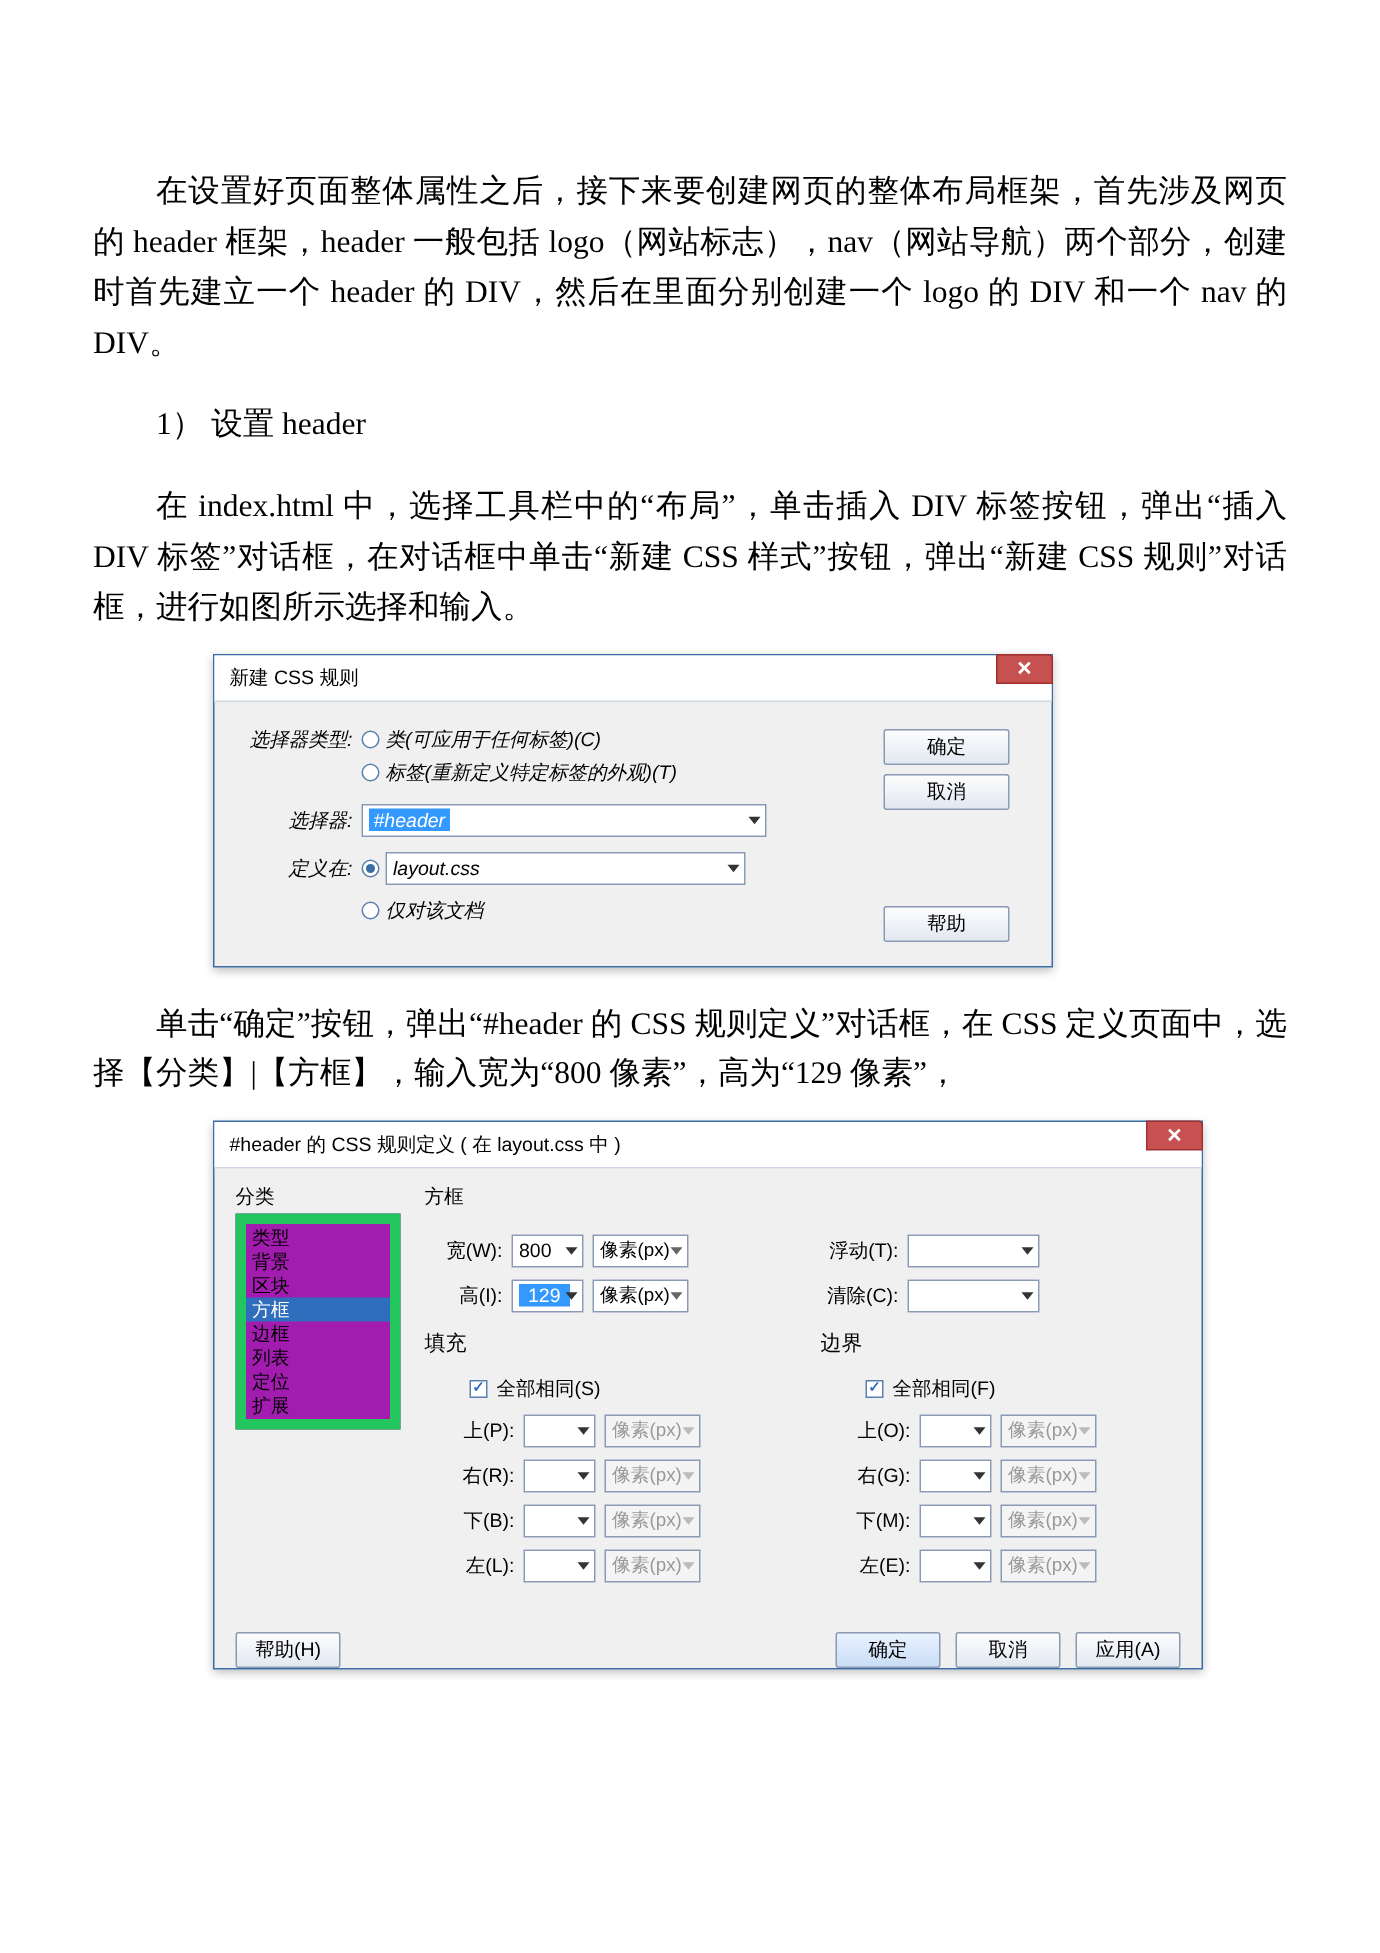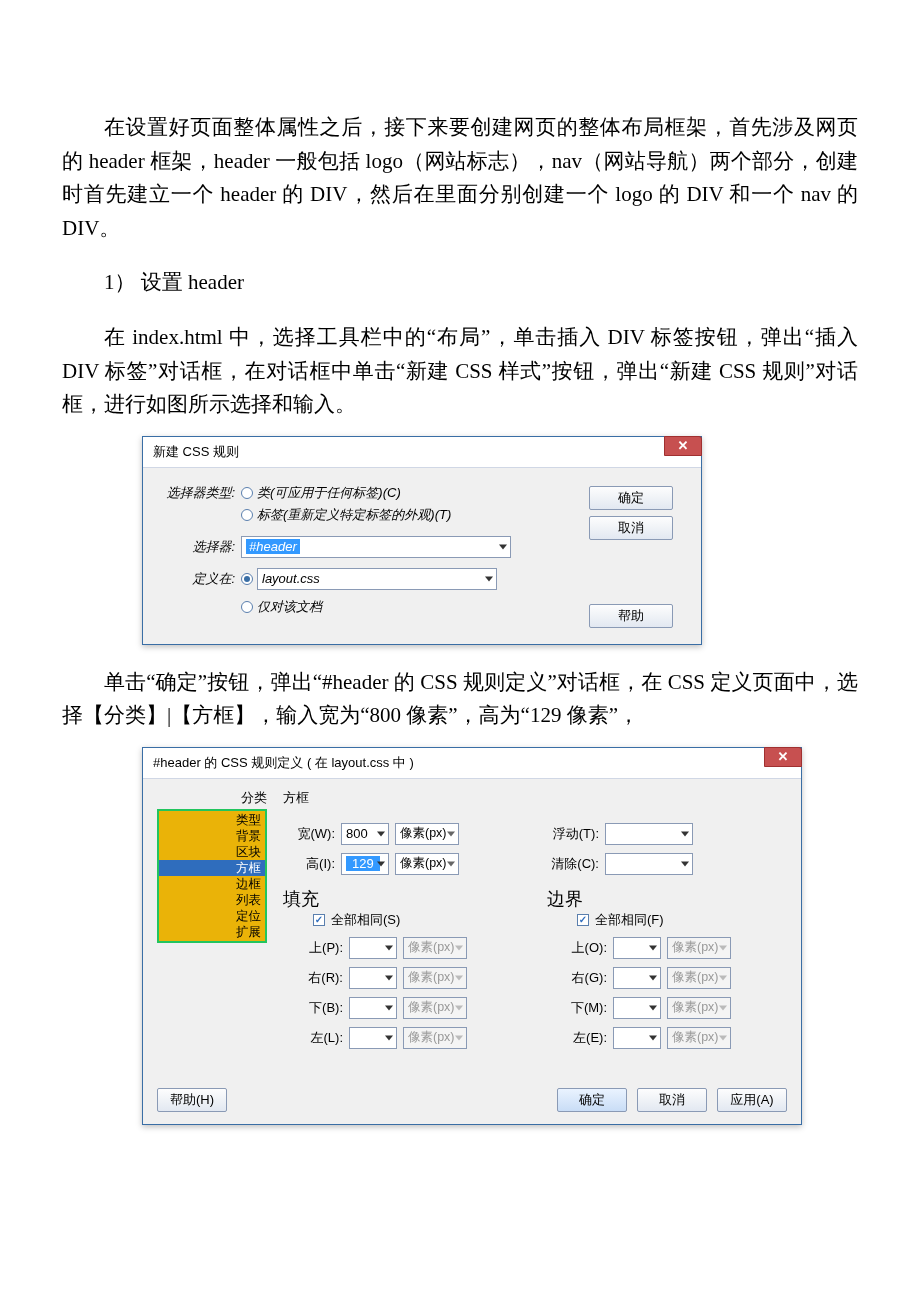--- a/index.html
+++ b/index.html
@@ -145,29 +145,28 @@
 
   
   .d2 { width: 660px; }
   .d2 .body {
     display:flex;
     padding: 10px 14px 6px 14px;
     min-height: 300px;
   }
   .d2 .sidebar {
     width: 110px;
-    text-align: right;
   }
   .d2 .sidebar .head {
     font-size: 13px;
     margin-bottom: 2px;
   }
   .catlist {
-    border:2px solid #22c55e;
-    background:#eab308;
+    border:7px solid #22c55e;
+    background:#a21caf;
     font-size:12.5px;
     line-height: 16px;
     padding: 1px 0;
   }
   .catlist div { padding: 0 4px; white-space:nowrap; }
   .catlist .sel { background:#2f6dbd; color:#fff; }
   .d2 .main {
     flex:1;
     padding-left: 16px;
     display:flex;
@@ -224,28 +223,28 @@
     border-right:4px solid transparent;
     border-top:5px solid #666;
   }
   .unit.disabled .arrow { border-top-color:#bbb; }
   .chk {
     width:12px;height:12px;border:1px solid #5a7fae;background:#fff;
     display:inline-flex;align-items:center;justify-content:center;
     font-size:10px;color:#2f6dbd;font-weight:bold;line-height:1;
   }
   .sub-head {
-    font-size:18px;margin:2px 0 0 0;
+    font-size:14px;margin:2px 0 12px 0;
   }
   .box-col .cells { padding-left: 8px; }
   .btnbar {
     display:flex;
     justify-content:flex-end;
     gap:10px;
-    padding: 8px 14px 12px 14px;
+    padding: 8px 14px 0 14px;
     border-top:1px solid transparent;
   }
   .btnbar .left { margin-right:auto; }
   .btn.primary { background: linear-gradient(#eaf3ff,#c9ddf6); }
 </style>
 </head>
 <body>
 
 <div class="page">
 

